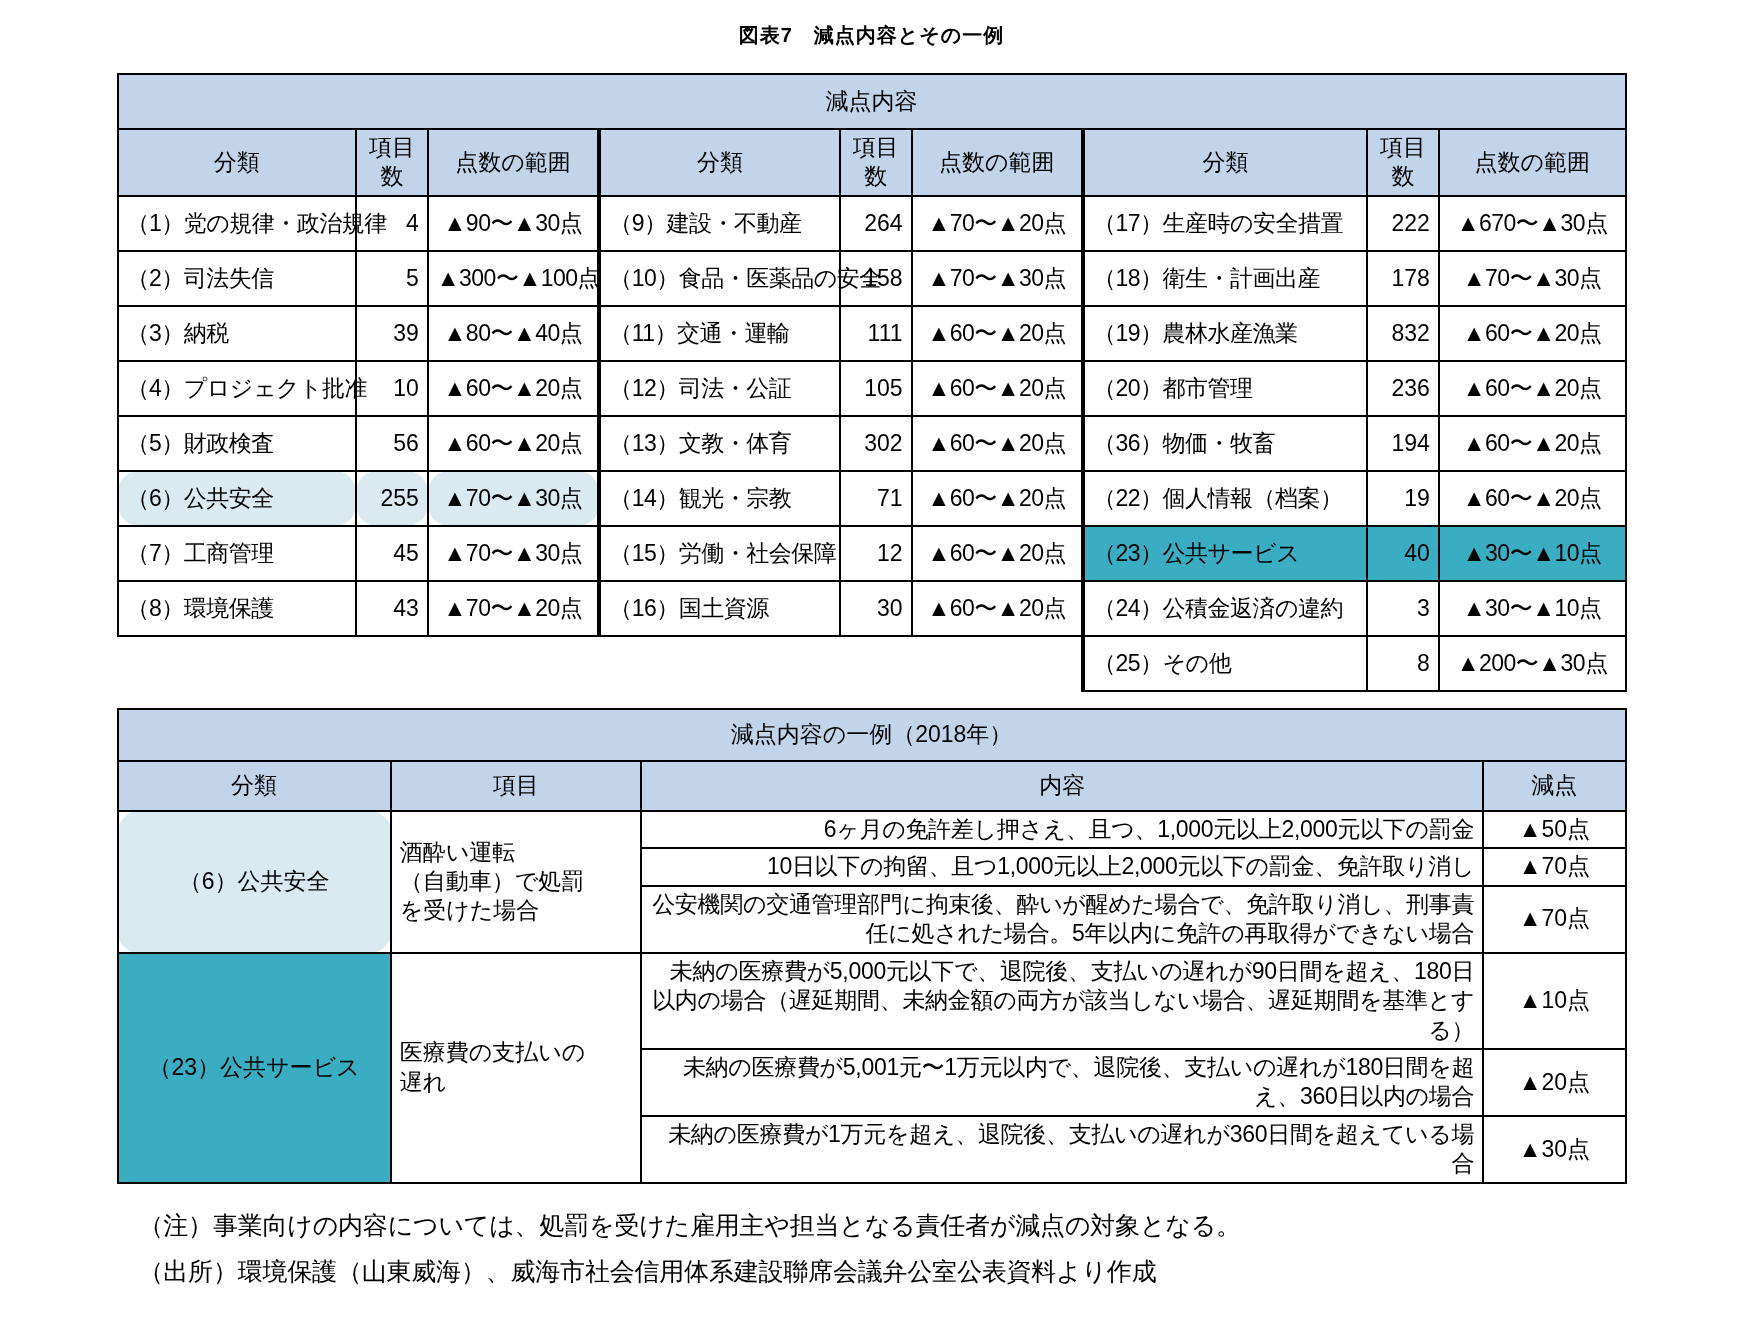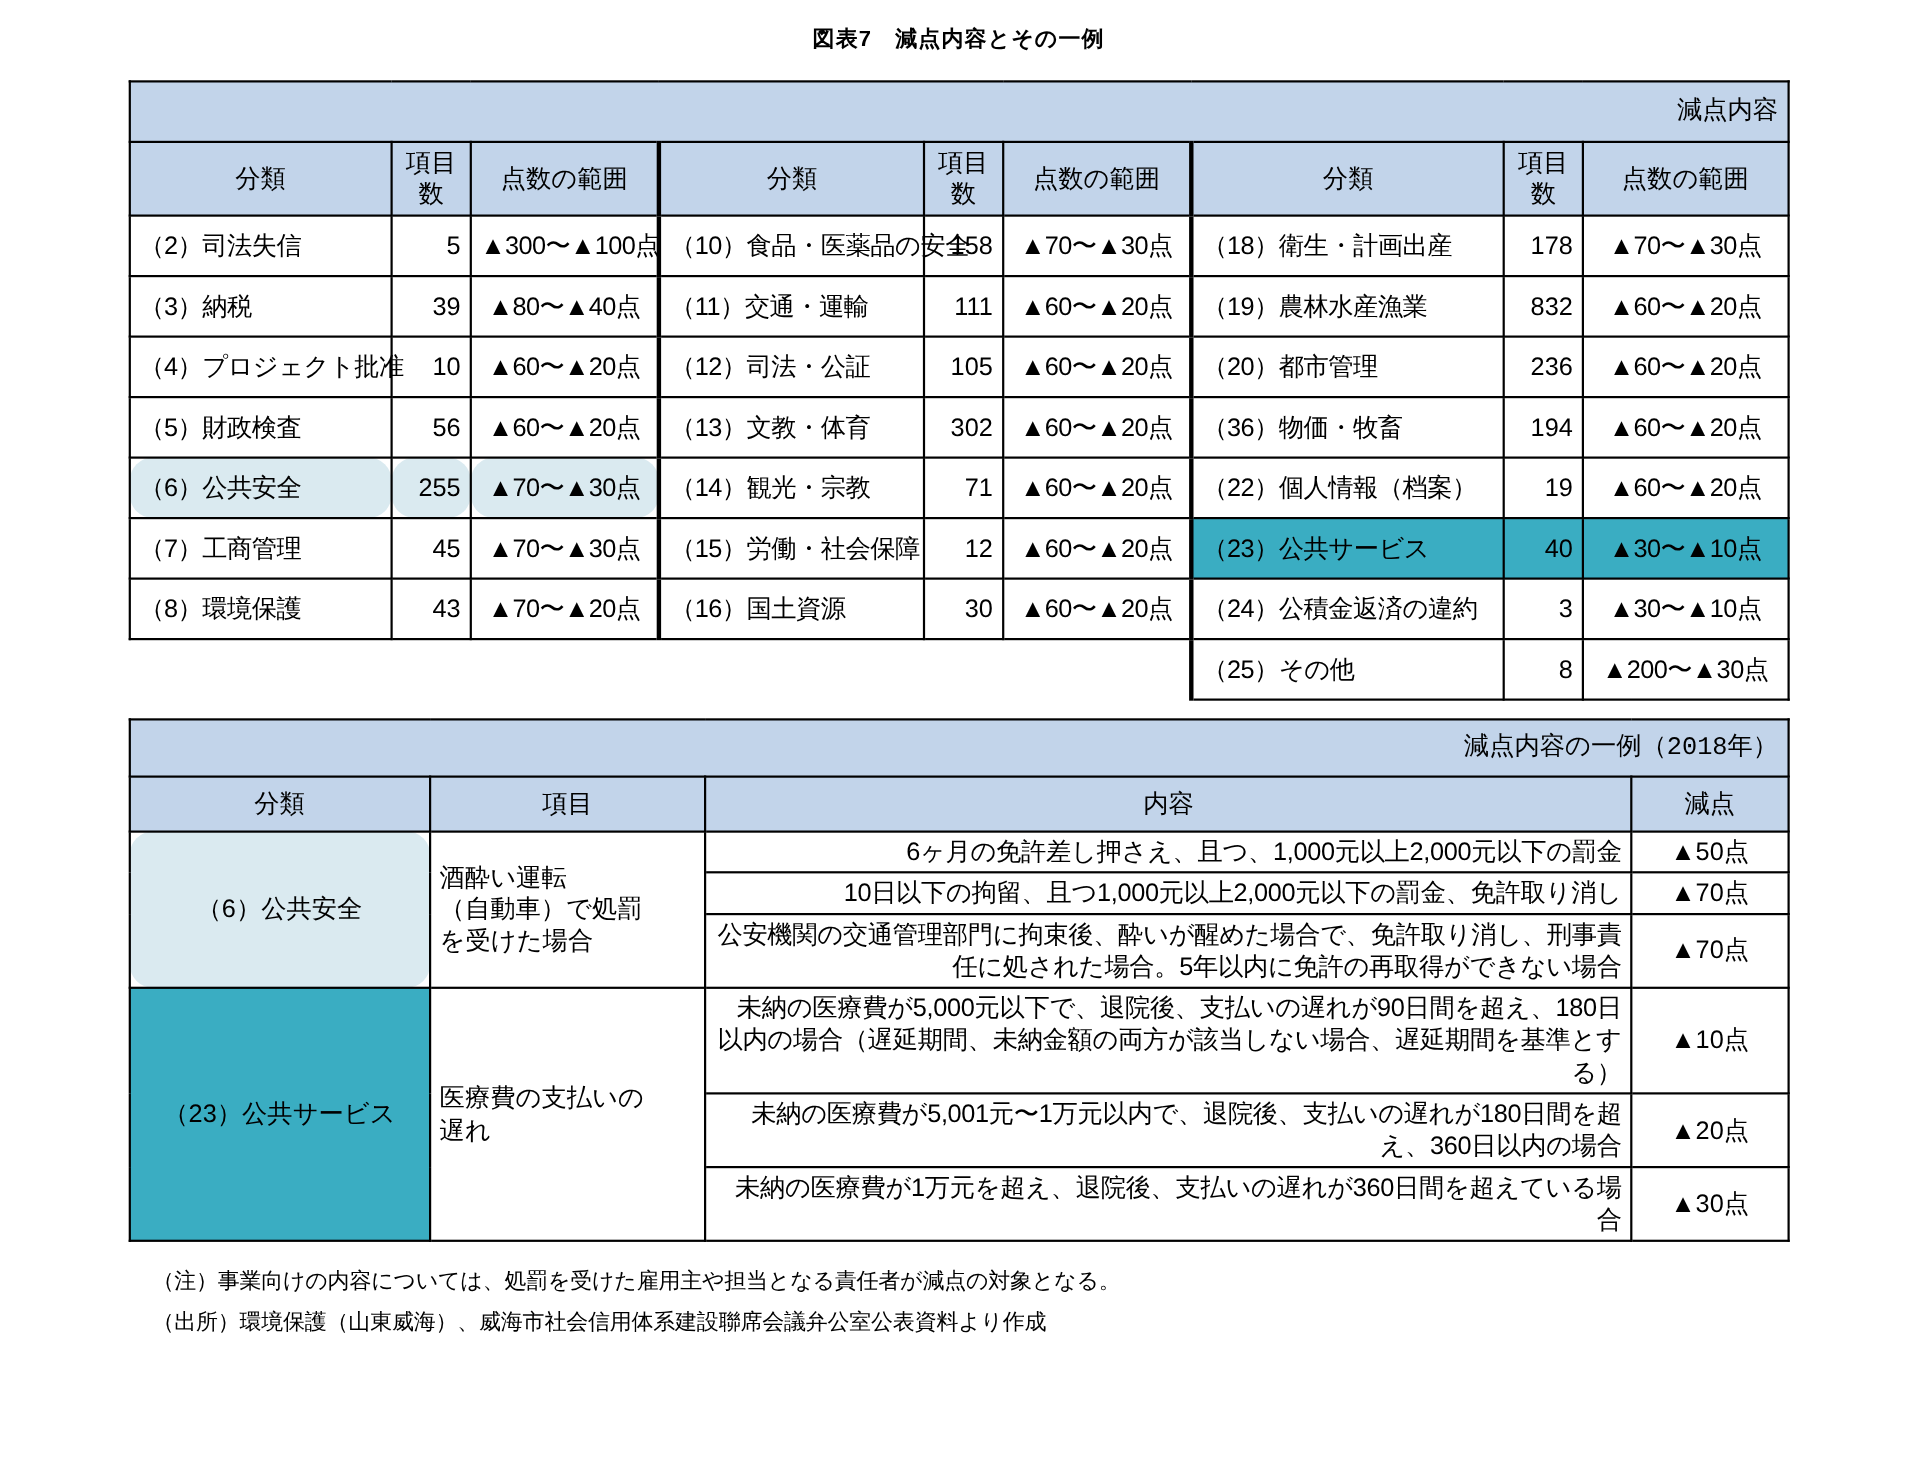--- a/index.html
+++ b/index.html
@@ -48,25 +48,24 @@
     border: 2px solid #000;
     padding: 3px 8px;
     font-size: 23px;
     font-weight: 400;
     vertical-align: middle;
     background: #fff;
     line-height: 1.28;
   }
   .hdr-band {
     background: #c2d4ea !important;
-    text-align: right;
+    text-align: center;
     font-size: 25px;
     font-weight: 400;
     height: 44px;
-    font-family: Liberation Mono, monospace;
   }
   .colhdr {
     background: #c2d4ea !important;
     text-align: center;
     font-size: 24px;
     height: 42px;
   }
 
   
   #table1 td { height: 47px; }
@@ -84,21 +83,21 @@
   #table2 td, #table2 th { font-size: 23px; }
   .t2-cat   { text-align: center; font-size: 25px; letter-spacing: 0px; }
   .t2-item  { text-align: left; font-size: 23px; line-height: 1.45; }
   .t2-body  { text-align: right;  font-size: 23.5px; line-height: 1.5; letter-spacing: -0.3px; padding: 10px 10px; }
   .t2-pts   { text-align: center; font-size: 24px; white-space: nowrap; }
 
   
   .notes {
     width: 1510px;
     margin: 18px auto 0 auto;
-    font-size: 20px;
+    font-size: 25px;
     line-height: 1.85;
     padding-left: 22px;
     box-sizing: border-box;
     letter-spacing: -0.2px;
   }
   .note-line { white-space: nowrap; }
 </style>
 </head>
 <body>
 
@@ -128,20 +127,31 @@
             <td class="colhdr ">項目数</td>
             <td class="colhdr ">点数の範囲</td>
             <td class="colhdr sep">分類</td>
             <td class="colhdr ">項目数</td>
             <td class="colhdr ">点数の範囲</td>
             <td class="colhdr sep">分類</td>
             <td class="colhdr ">項目数</td>
             <td class="colhdr ">点数の範囲</td>
           </tr>
           <tr>
+            <td class="cat ">（1）党の規律・政治規律</td>
+            <td class="num ">4</td>
+            <td class="range ">▲90〜▲30点</td>
+            <td class="cat sep">（9）建設・不動産</td>
+            <td class="num ">264</td>
+            <td class="range ">▲70〜▲20点</td>
+            <td class="cat sep">（17）生産時の安全措置</td>
+            <td class="num ">222</td>
+            <td class="range ">▲670〜▲30点</td>
+          </tr>
+          <tr>
             <td class="cat ">（2）司法失信</td>
             <td class="num ">5</td>
             <td class="range ">▲300〜▲100点</td>
             <td class="cat sep">（10）食品・医薬品の安全</td>
             <td class="num ">158</td>
             <td class="range ">▲70〜▲30点</td>
             <td class="cat sep">（18）衛生・計画出産</td>
             <td class="num ">178</td>
             <td class="range ">▲70〜▲30点</td>
           </tr>

